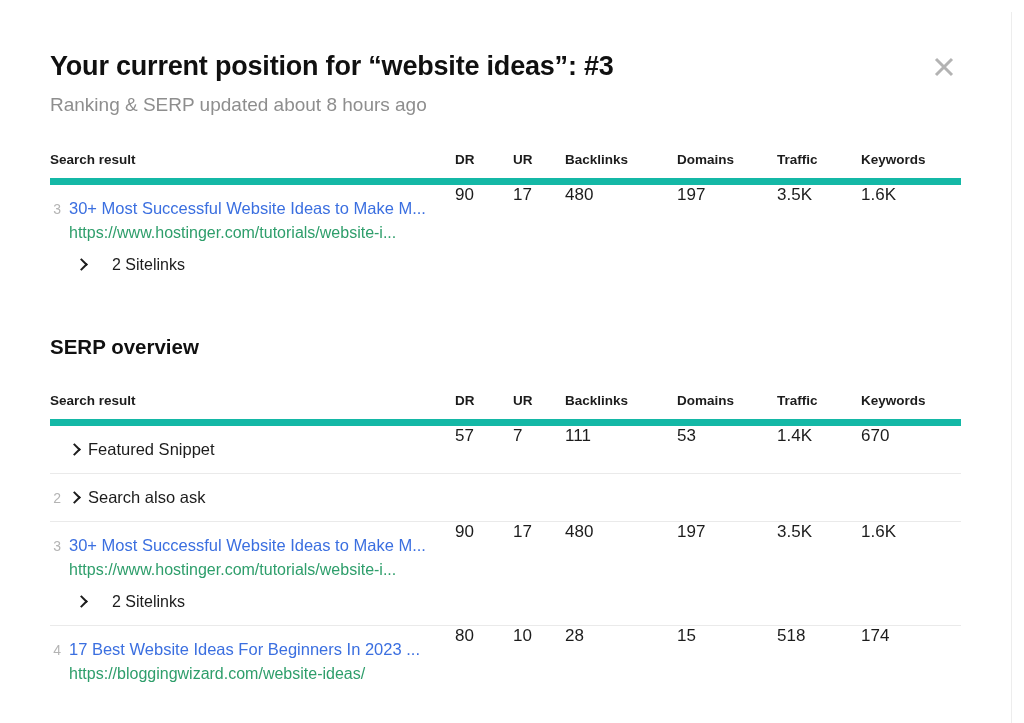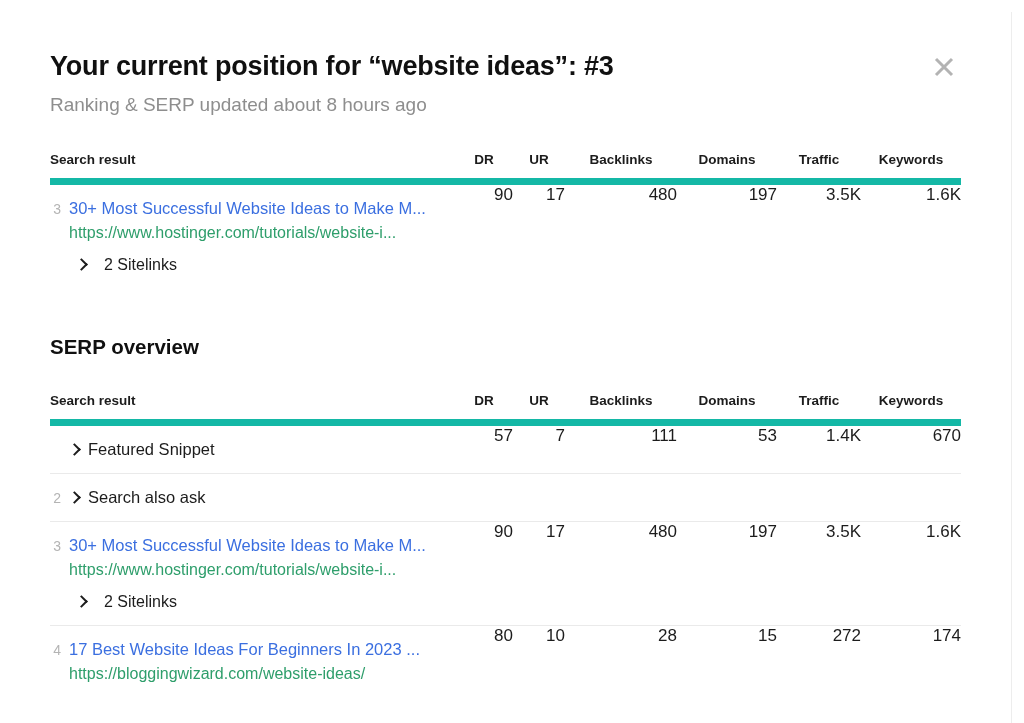--- a/index.html
+++ b/index.html
@@ -82,32 +82,32 @@
 
   .serp-table thead th {
     font-size: 13.5px;
     font-weight: bold;
     color: #1c1c1c;
     padding: 0 0 11px 0;
     border-bottom: 7px solid #14b8a6;
     white-space: nowrap;
   }
   .serp-table thead th.h-result { text-align: left; }
-  .serp-table thead th.h-num { text-align: center; }
+  .serp-table thead th.h-num { text-align: left; }
 
   .serp-table tbody td {
     padding: 0;
     vertical-align: top;
     border-bottom: 1px solid #eaeaea;
   }
   .serp-table tbody tr.no-rule td { border-bottom: none; }
 
   .cell-result { padding: 14px 10px 14px 0; }
   .cell-num {
-    text-align: right;
+    text-align: left;
     font-size: 17px;
     color: #1c1c1c;
     padding: 15px 0 14px 0;
     white-space: nowrap;
   }
 
   
   .result-line {
     display: flex;
     align-items: baseline;
@@ -141,21 +141,21 @@
     overflow: hidden;
     text-overflow: ellipsis;
     max-width: 430px;
   }
 
   .sitelinks {
     margin-top: 14px;
     margin-left: 27px;
     display: flex;
     align-items: center;
-    gap: 18px;
+    gap: 26px;
     cursor: pointer;
   }
   .sitelinks-label {
     font-size: 16px;
     color: #1c1c1c;
   }
 
   .chev {
     display: inline-block;
     flex: 0 0 auto;
@@ -354,21 +354,21 @@
                 <span class="rank">4</span>
                 <a class="result-title" href="#">17 Best Website Ideas For Beginners In 2023 ...</a>
               </div>
               <a class="result-url" href="#">https://bloggingwizard.com/website-ideas/</a>
             </div>
           </td>
           <td class="cell-num">80</td>
           <td class="cell-num">10</td>
           <td class="cell-num">28</td>
           <td class="cell-num">15</td>
-          <td class="cell-num">272</td>
+          <td class="cell-num">518</td>
           <td class="cell-num">174</td>
         </tr>
 
       </tbody>
     </table>
 
   </div>
 </div>
 
 </body></html>

